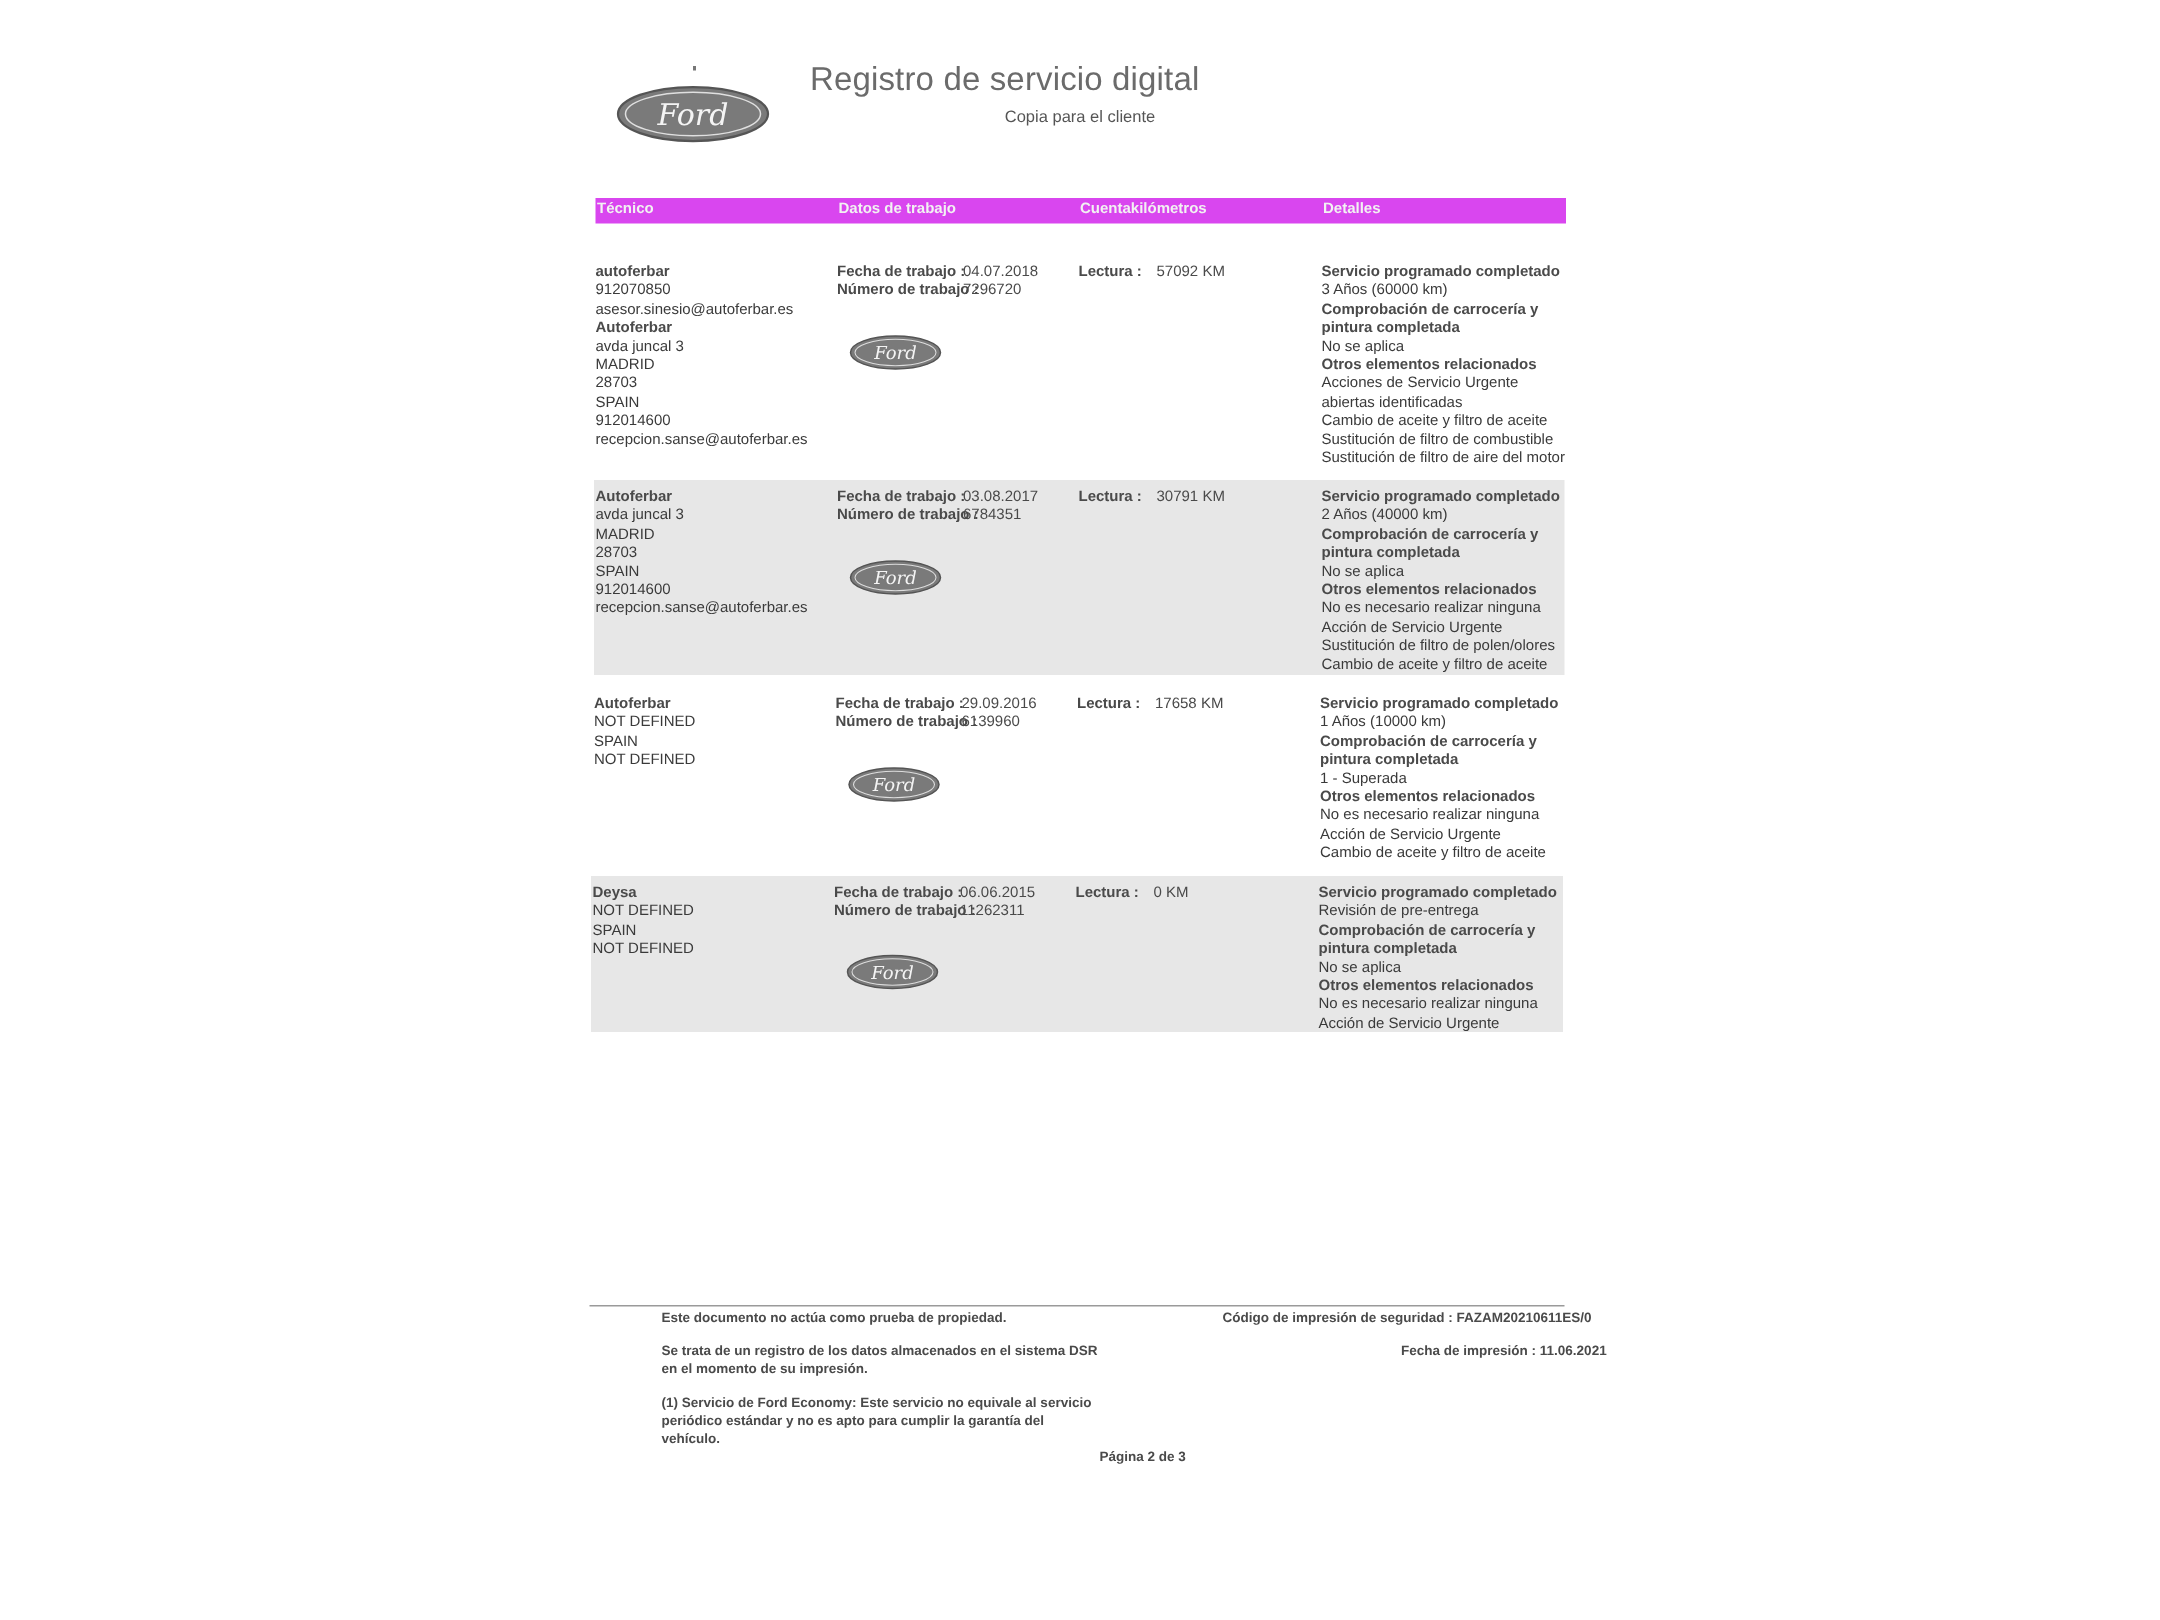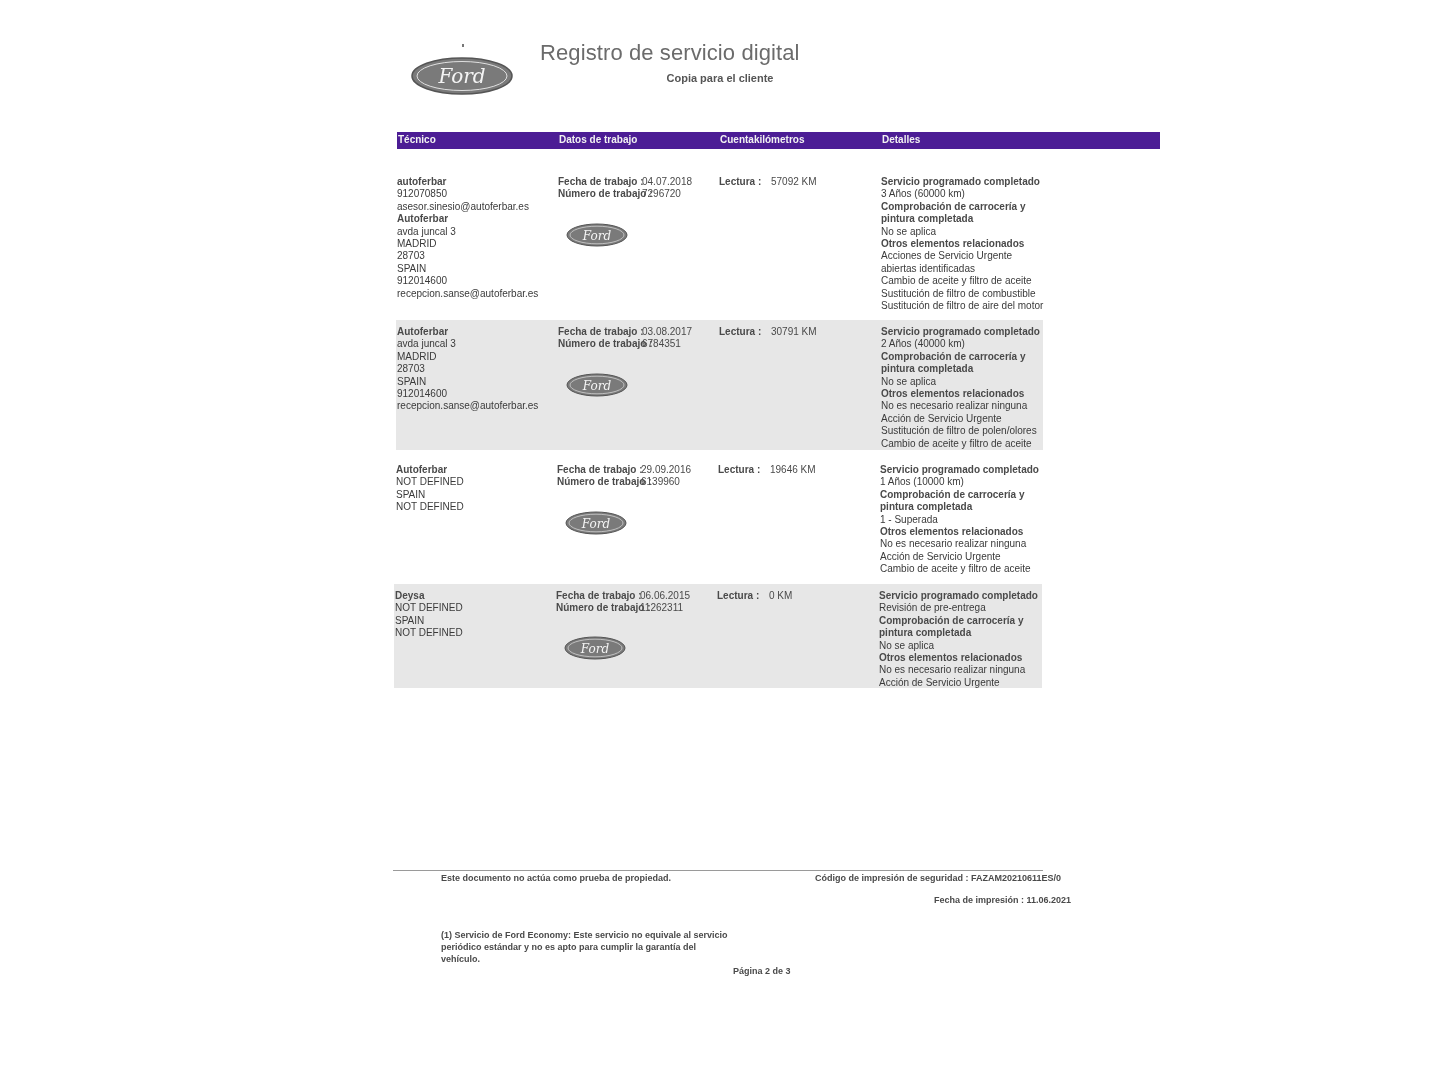--- a/index.html
+++ b/index.html
@@ -9,25 +9,25 @@
     }
     .page { position: absolute; left: 0; top: 0; width: 1440px; height: 1080px; }
     .logo-main { position: absolute; left: 410px; top: 56px; width: 104px; height: 40px; }
     .logo-tick { position: absolute; left: 462px; top: 44px; width: 2px; height: 3px; background: #777; }
     .title {
       position: absolute; left: 540px; top: 40px; width: 360px; text-align: left;
       font-size: 22px; font-weight: normal; color: #6b6b6b; letter-spacing: 0.1px;
     }
     .subtitle {
       position: absolute; left: 620px; top: 72px; width: 200px; text-align: center;
-      font-size: 11px; font-weight: bold; color: #555;
+      font-size: 11px; font-weight: normal; color: #555;
     }
     .table-head {
-      position: absolute; left: 397px; top: 132px; width: 763px; height: 17px;
-      background: #4c1d95; color: #f2f2f2; font-size: 10px; font-weight: bold;
+      position: absolute; left: 397px; top: 132px; width: 647px; height: 17px;
+      background: #d946ef; color: #f2f2f2; font-size: 10px; font-weight: bold;
     }
     .table-head span { position: absolute; top: 2px; }
     .row { position: absolute; left: 396px; width: 647px; font-size: 10px; line-height: 12.4px; }
     .row.shaded { background: #e7e7e7; }
     .col { position: absolute; top: 6px; }
     .col-tech { left: 1px; width: 160px; }
     .col-work { left: 162px; width: 160px; }
     .col-odo { left: 323px; width: 160px; }
     .col-det { left: 485px; width: 165px; }
     .b { font-weight: bold; color: #4a4a4a; }
@@ -173,21 +173,21 @@
         </div>
     </div>
     <svg class="row-logo" style="top:53px" viewBox="0 0 62 24">
       <ellipse cx="31" cy="12" rx="30" ry="11" fill="#7a7a7a" stroke="#555" stroke-width="1"></ellipse>
       <ellipse cx="31" cy="12" rx="27" ry="8.8" fill="none" stroke="#ddd" stroke-width="0.7"></ellipse>
       <text x="31" y="16.5" text-anchor="middle" font-family="DejaVu Serif, serif" font-style="italic" font-size="12" fill="#f4f4f4">Ford</text>
     </svg>
     <div class="col col-odo">
       <div class="kv odo">
           <span class="k">Lectura :</span>
-          <span class="v">19646 KM</span>
+          <span class="v">17658 KM</span>
         </div>
     </div>
     <div class="col col-det">
       <span class="line b">Servicio programado completado</span>
       <span class="line">1 Años (10000 km)</span>
       <span class="line b">Comprobación de carrocería y</span>
       <span class="line b">pintura completada</span>
       <span class="line">1 - Superada</span>
       <span class="line b">Otros elementos relacionados</span>
       <span class="line">No es necesario realizar ninguna</span>
@@ -231,20 +231,24 @@
       <span class="line b">pintura completada</span>
       <span class="line">No se aplica</span>
       <span class="line b">Otros elementos relacionados</span>
       <span class="line">No es necesario realizar ninguna</span>
       <span class="line">Acción de Servicio Urgente</span>
     </div>
   </div>
 
   <div class="footer-rule"></div>
   <div class="foot" style="left:393px;top:872px">Este documento no actúa como prueba de propiedad.</div>
+  <div class="foot" style="left:393px;top:894px">
+    <span class="line">Se trata de un registro de los datos almacenados en el sistema DSR</span>
+    <span class="line">en el momento de su impresión.</span>
+  </div>
   <div class="foot" style="left:393px;top:929px">
     <span class="line">(1) Servicio de Ford Economy: Este servicio no equivale al servicio</span>
     <span class="line">periódico estándar y no es apto para cumplir la garantía del</span>
     <span class="line">vehículo.</span>
   </div>
   <div class="foot" style="left:767px;top:872px;white-space:nowrap">
     <span>Código de impresión de seguridad :</span>
     <span>FAZAM20210611ES/0</span>
   </div>
   <div class="foot" style="left:886px;top:894px;white-space:nowrap">

